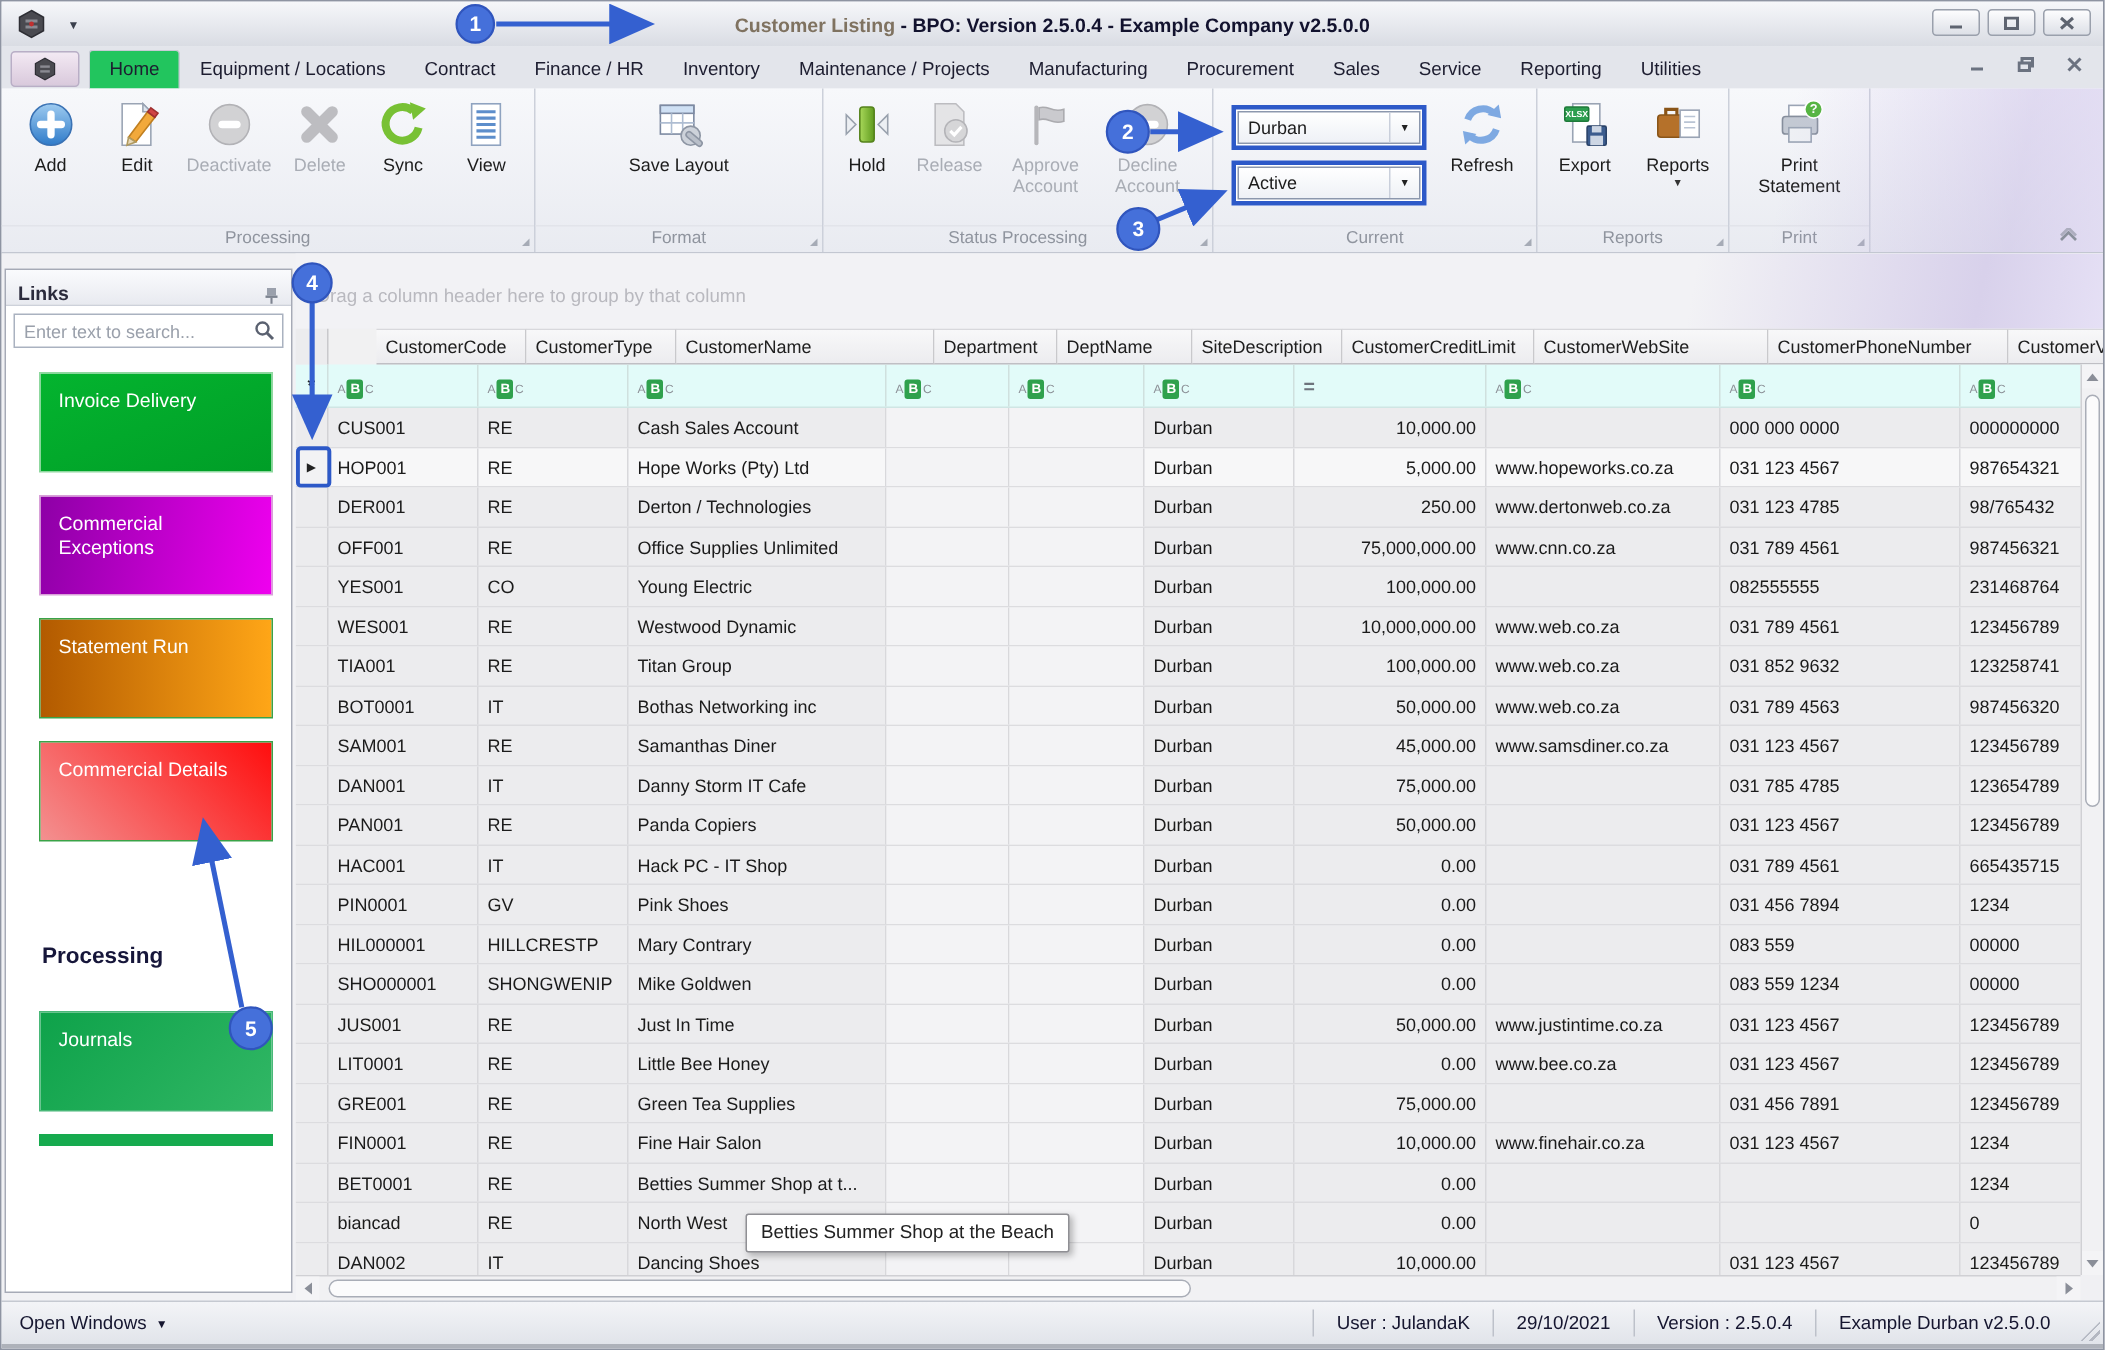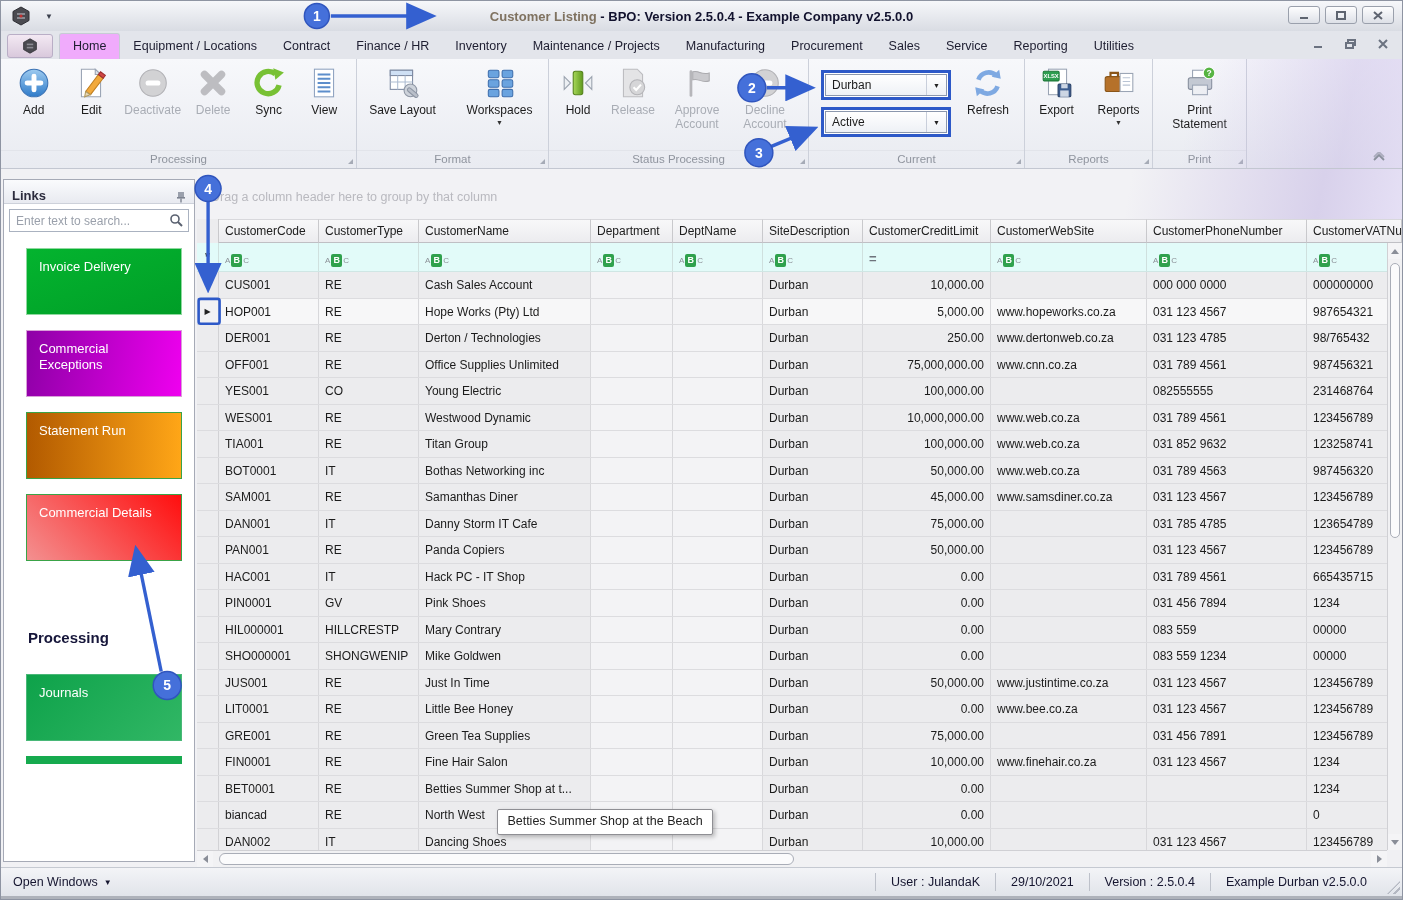--- a/index.html
+++ b/index.html
@@ -19,21 +19,21 @@
   .wbtn{width:32px;height:18px;border:1px solid #9aa0ac;border-radius:3px;
     background:linear-gradient(#fdfdfe,#dde0e7);display:flex;align-items:center;justify-content:center;}
   .wbtn svg{stroke:#5e6470;stroke-width:2;fill:none;}
   
   .tabrow{position:absolute;top:30px;left:0;right:0;height:28px;background:#e3e5eb;
     display:flex;align-items:flex-end;padding-left:4px;}
   .appbtn{width:46px;height:24px;margin:0 6px 1px 2px;border:1px solid #b9aec6;border-radius:3px;
     background:linear-gradient(#f3e9f3,#d9c9dc);display:flex;align-items:center;justify-content:center;}
   .tabs{display:flex;align-items:flex-end;height:100%;}
   .tab{padding:5px 13px 6px;font-size:12.5px;color:#1d1d30;white-space:nowrap;}
-  .tab.active{background:#f0abfc;border:1px solid #c7cbd5;border-bottom:none;border-radius:3px 3px 0 0;}
+  .tab.active{background:#22c55e;border:1px solid #c7cbd5;border-bottom:none;border-radius:3px 3px 0 0;}
   .mdibtns{position:absolute;right:14px;bottom:6px;display:flex;gap:22px;}
   .mdibtn svg{stroke:#6b7280;stroke-width:2;fill:none;}
   
   .ribbon{position:absolute;top:58px;left:0;right:0;height:110px;display:flex;
     background:linear-gradient(#f7f8fb,#e9ebf1);border-bottom:1px solid #c3c7d1;}
   .rgroup{display:flex;flex-direction:column;border-right:1px solid #ccd0da;}
   .rbuttons{flex:1;display:flex;align-items:flex-start;padding:5px 4px 0;}
   .rbtn{display:flex;flex-direction:column;align-items:center;padding-top:2px;cursor:default;}
   .rbtn .icon{width:34px;height:34px;display:block;}
   .rlabel{font-size:12px;color:#1c1c1c;text-align:center;line-height:1.15;margin-top:4px;white-space:pre-line;}
@@ -269,34 +269,20 @@
         <div class="rbtn" style="width:80px">
           <svg class="icon" viewBox="0 0 32 32">
               <rect x="4" y="4" width="21" height="18" fill="#fff" stroke="#7d8aa2"></rect>
               <rect x="4" y="4" width="21" height="5" fill="#cfe0f4" stroke="#7d8aa2"></rect>
               <path d="M11 9 v13 M18 9 v13 M4 15 h21" stroke="#aebdd2"></path>
               <circle cx="23" cy="23" r="6" fill="#cdd2da" stroke="#8e96a4"></circle>
               <rect x="20" y="21.4" width="12" height="3.6" rx="1.8" fill="#b9bfc9" stroke="#8e96a4" transform="rotate(40 23 23)"></rect>
             </svg>
           <span class="rlabel">Save Layout</span>
         </div>
-        <div class="rbtn" style="width:86px">
-          <svg class="icon" viewBox="0 0 32 32">
-              <g fill="#6aa3df" stroke="#3f6fae">
-                <rect x="5" y="4" width="10" height="7" rx="1.5"></rect>
-                <rect x="18" y="4" width="10" height="7" rx="1.5"></rect>
-                <rect x="5" y="13" width="10" height="7" rx="1.5"></rect>
-                <rect x="18" y="13" width="10" height="7" rx="1.5"></rect>
-                <rect x="5" y="22" width="10" height="7" rx="1.5"></rect>
-                <rect x="18" y="22" width="10" height="7" rx="1.5"></rect>
-              </g>
-            </svg>
-          <span class="rlabel">Workspaces</span>
-          <span class="caret">▼</span>
-        </div>
       </div>
       <div class="glabel launcher">Format</div>
     </div>
 
     <div class="rgroup" style="width:260px">
       <div class="rbuttons">
         <div class="rbtn" style="width:50px">
           <svg class="icon" viewBox="0 0 32 32">
               <defs>
                 <linearGradient id="gG1" x1="0" y1="0" x2="1" y2="0">
@@ -450,21 +436,21 @@
       </div>
     </div>
 
     <div class="grid-area">
       <div class="group-strip">
         <span class="group-hint">Drag a column header here to group by that column</span>
         <div class="strip-sheen"></div>
       </div>
       <div class="header-row" id="ghead">
           <div class="ind"></div>
-          <div class="th" style="width: 100px;">CustomerCode</div>
+          <div class="th" style="width: 100px; margin-left: 32px;">CustomerCode</div>
           <div class="th" style="width: 100px;">CustomerType</div>
           <div class="th" style="width: 172px;">CustomerName</div>
           <div class="th" style="width: 82px;">Department</div>
           <div class="th" style="width: 90px;">DeptName</div>
           <div class="th" style="width: 100px;">SiteDescription</div>
           <div class="th" style="width: 128px;">CustomerCreditLimit</div>
           <div class="th" style="width: 156px;">CustomerWebSite</div>
           <div class="th" style="width: 160px;">CustomerPhoneNumber</div>
           <div class="th" style="width: 95px;">CustomerVATNumber</div>
         </div>

